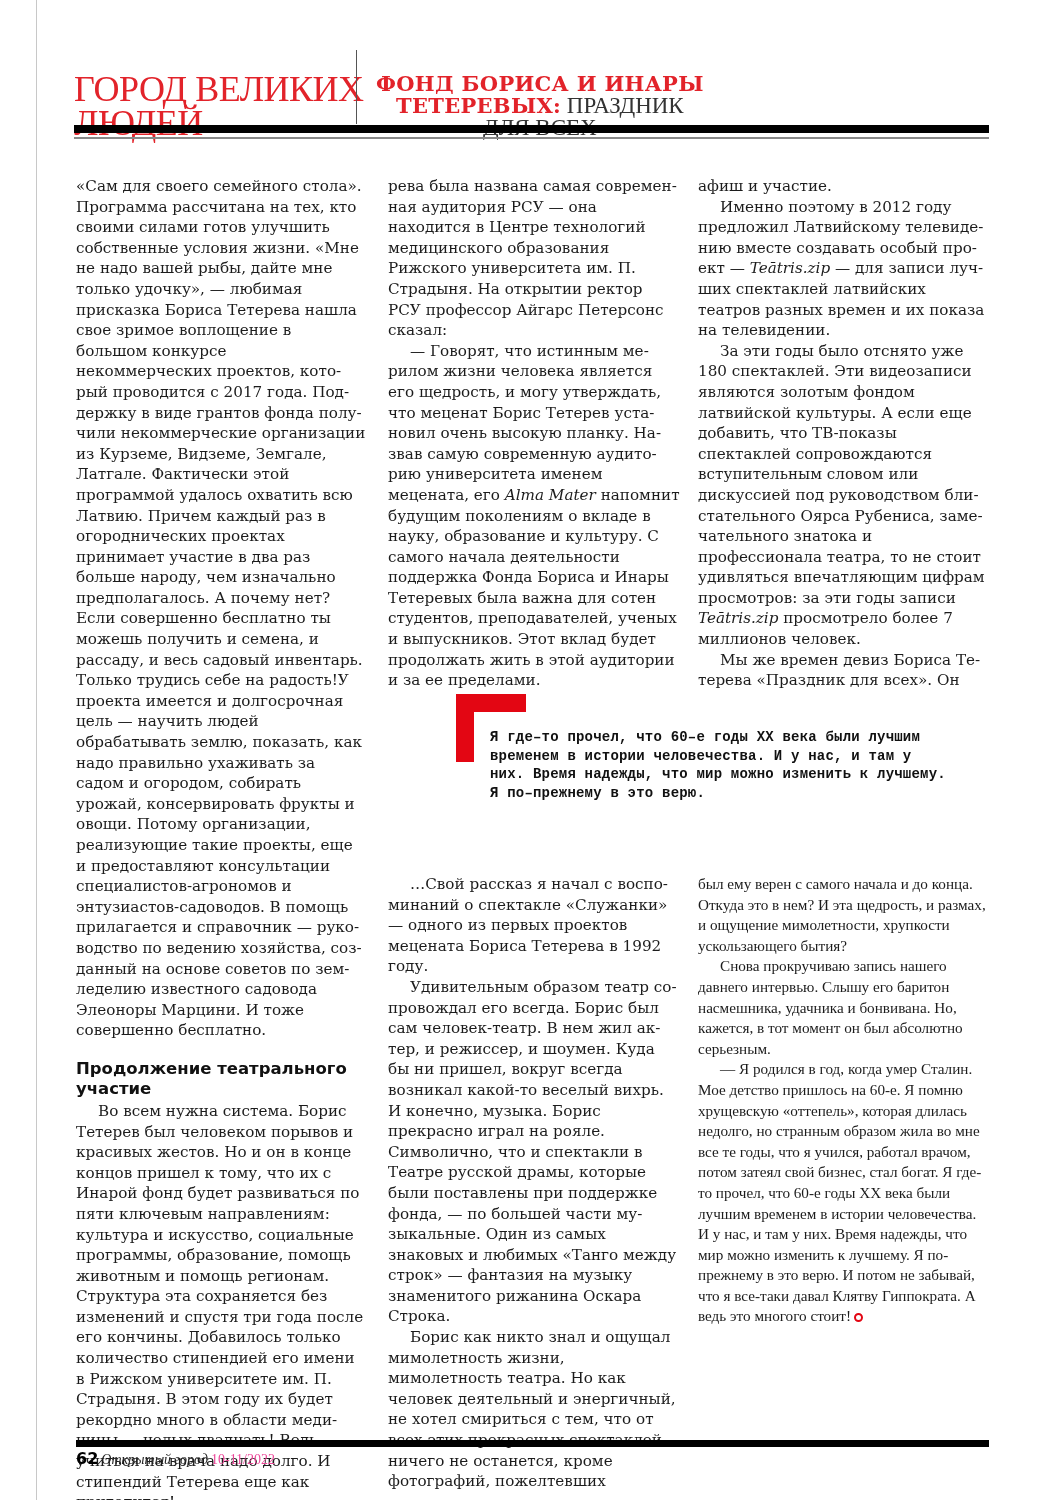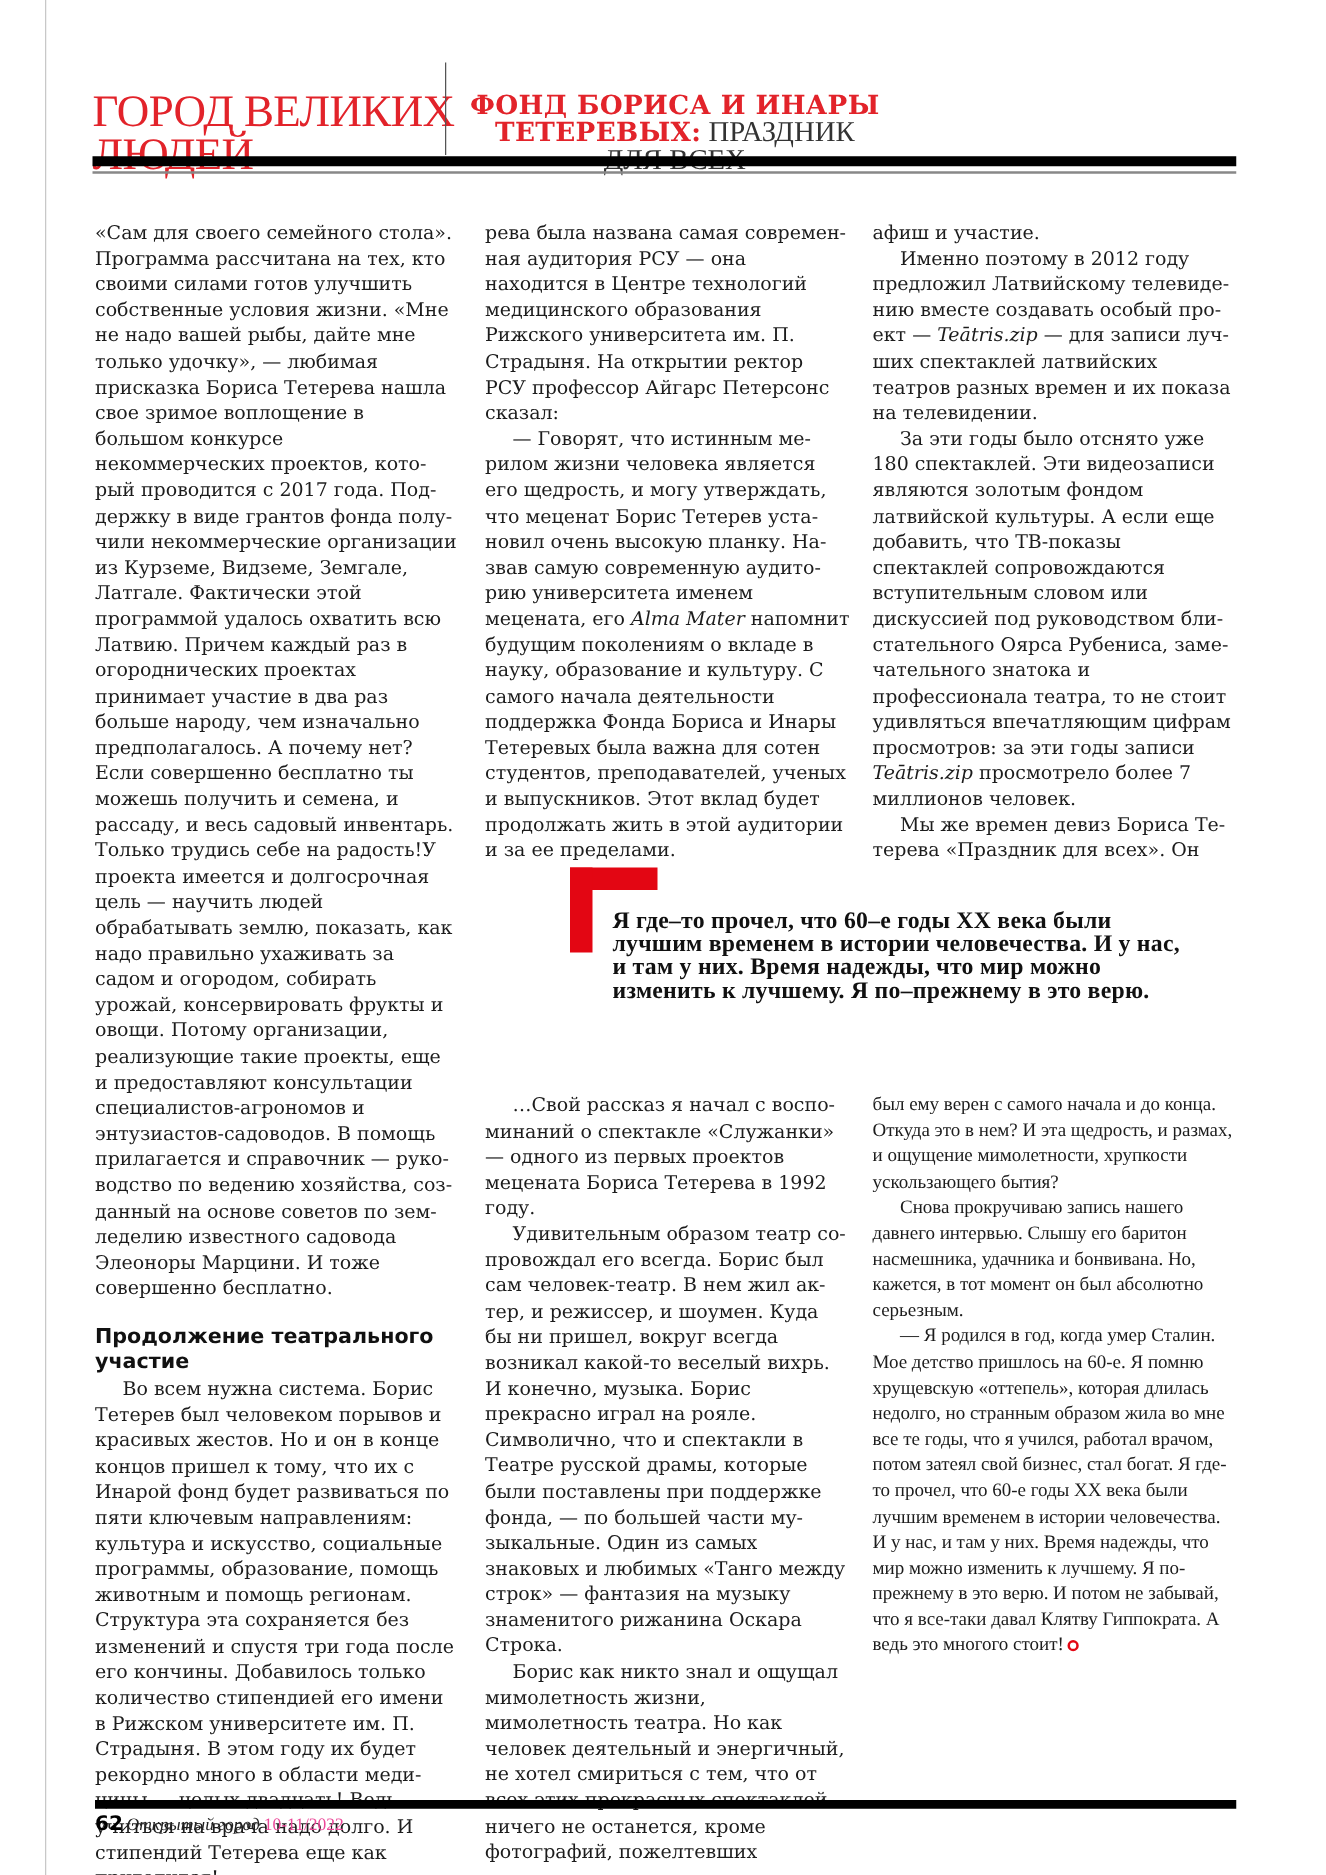--- a/index.html
+++ b/index.html
@@ -25,21 +25,21 @@
   .col3 { left: 698px; top: 176px; width: 292px; }
   .col2b { left: 388px; top: 874px; width: 292px; }
   .col3b { left: 698px; top: 874px; width: 292px; font-family: Liberation Serif, serif; }
   .subhead { font-family: "DejaVu Sans", sans-serif; font-weight: bold; font-size: 16.5px; line-height: 20px; margin: 18px 0 2px 0 !important; color: #111; }
   em { font-style: italic; }
 
   
   .quote-box { position: absolute; left: 456px; top: 694px; width: 480px; height: 140px; }
   .quote-mark-h { position: absolute; left: 0; top: 0; width: 70px; height: 18px; background: #e30613; }
   .quote-mark-v { position: absolute; left: 0; top: 0; width: 18px; height: 68px; background: #e30613; }
-  .quote-text { position: absolute; left: 34px; top: 34px; width: 460px; font-family: Liberation Serif, serif; font-weight: bold; font-size: 19px; line-height: 18.5px; color: #111; letter-spacing: 0.2px; }
+  .quote-text { position: absolute; left: 34px; top: 34px; width: 460px; font-family: Liberation Mono, monospace; font-weight: bold; font-size: 14px; line-height: 18.5px; color: #111; letter-spacing: 0.2px; }
 
   .end-mark { display: inline-block; width: 9px; height: 9px; border-radius: 50%; border: 2.5px solid #e30613; box-sizing: border-box; vertical-align: -1px; margin-left: 3px; }
 
   
   .footer-rule { position: absolute; left: 76px; top: 1440px; width: 913px; height: 7px; background: #000; }
   .footer { position: absolute; left: 76px; top: 1451px; font-size: 13px; line-height: 16px; }
   .page-num { font-family: "DejaVu Sans", sans-serif; font-weight: bold; font-size: 16px; color: #000; }
   .mag-name { font-family: "Liberation Serif", serif; font-style: italic; font-size: 14px; color: #222; margin-left: 3px; text-align: right; }
   .issue { font-family: "Liberation Serif", serif; font-size: 14px; color: #ec4899; margin-left: 3px; }
 </style>

